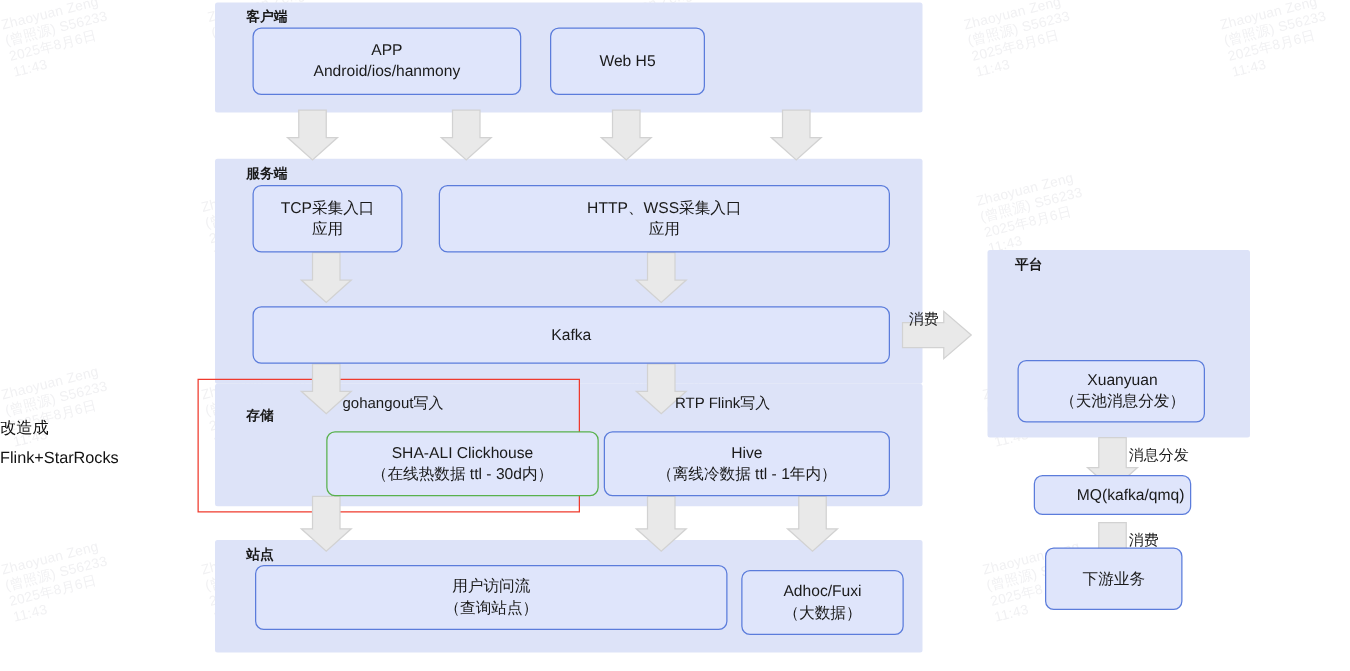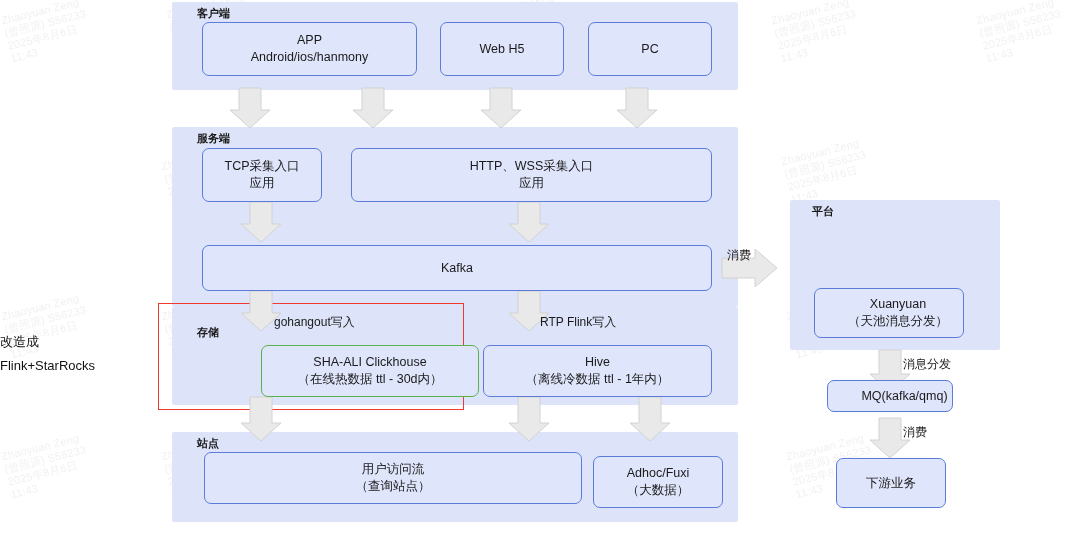--- a/index.html
+++ b/index.html
@@ -205,23 +205,20 @@
   <div class="edge-label" style="left:903px;top:356px;">消息分发</div>
   <div class="edge-label" style="left:903px;top:424px;">消费</div>
 
   <div class="node" style="left:202px;top:22px;width:215px;height:54px;">
     <span class="lines">APP
 Android/ios/hanmony</span>
   </div>
   <div class="node" style="left:440px;top:22px;width:124px;height:54px;">
     <span class="lines">Web H5</span>
   </div>
-  <div class="node" style="left:588px;top:22px;width:124px;height:54px;">
-    <span class="lines">PC</span>
-  </div>
 
   <div class="node" style="left:202px;top:148px;width:120px;height:54px;">
     <span class="lines">TCP采集入口
 应用</span>
   </div>
   <div class="node" style="left:351px;top:148px;width:361px;height:54px;">
     <span class="lines">HTTP、WSS采集入口
 应用</span>
   </div>
   <div class="node" style="left:202px;top:245px;width:510px;height:46px;">
@@ -246,20 +243,20 @@
 （大数据）</span>
   </div>
 
   <div class="node" style="left:814px;top:288px;width:150px;height:50px;padding-left:22px;">
     <span class="lines">Xuanyuan
 （天池消息分发）</span>
   </div>
   <div class="node" style="left:827px;top:380px;width:126px;height:32px;padding-left:33px;">
     <span class="lines">MQ(kafka/qmq)</span>
   </div>
-  <div class="node" style="left:836px;top:458px;width:110px;height:50px;">
+  <div class="node" style="left:836px;top:438px;width:110px;height:50px;">
     <span class="lines">下游业务</span>
   </div>
 
   <div class="note" style="left:0px;top:330px;width:160px;">改造成
 Flink+StarRocks</div>
 
 </div>
 
 </body></html>

